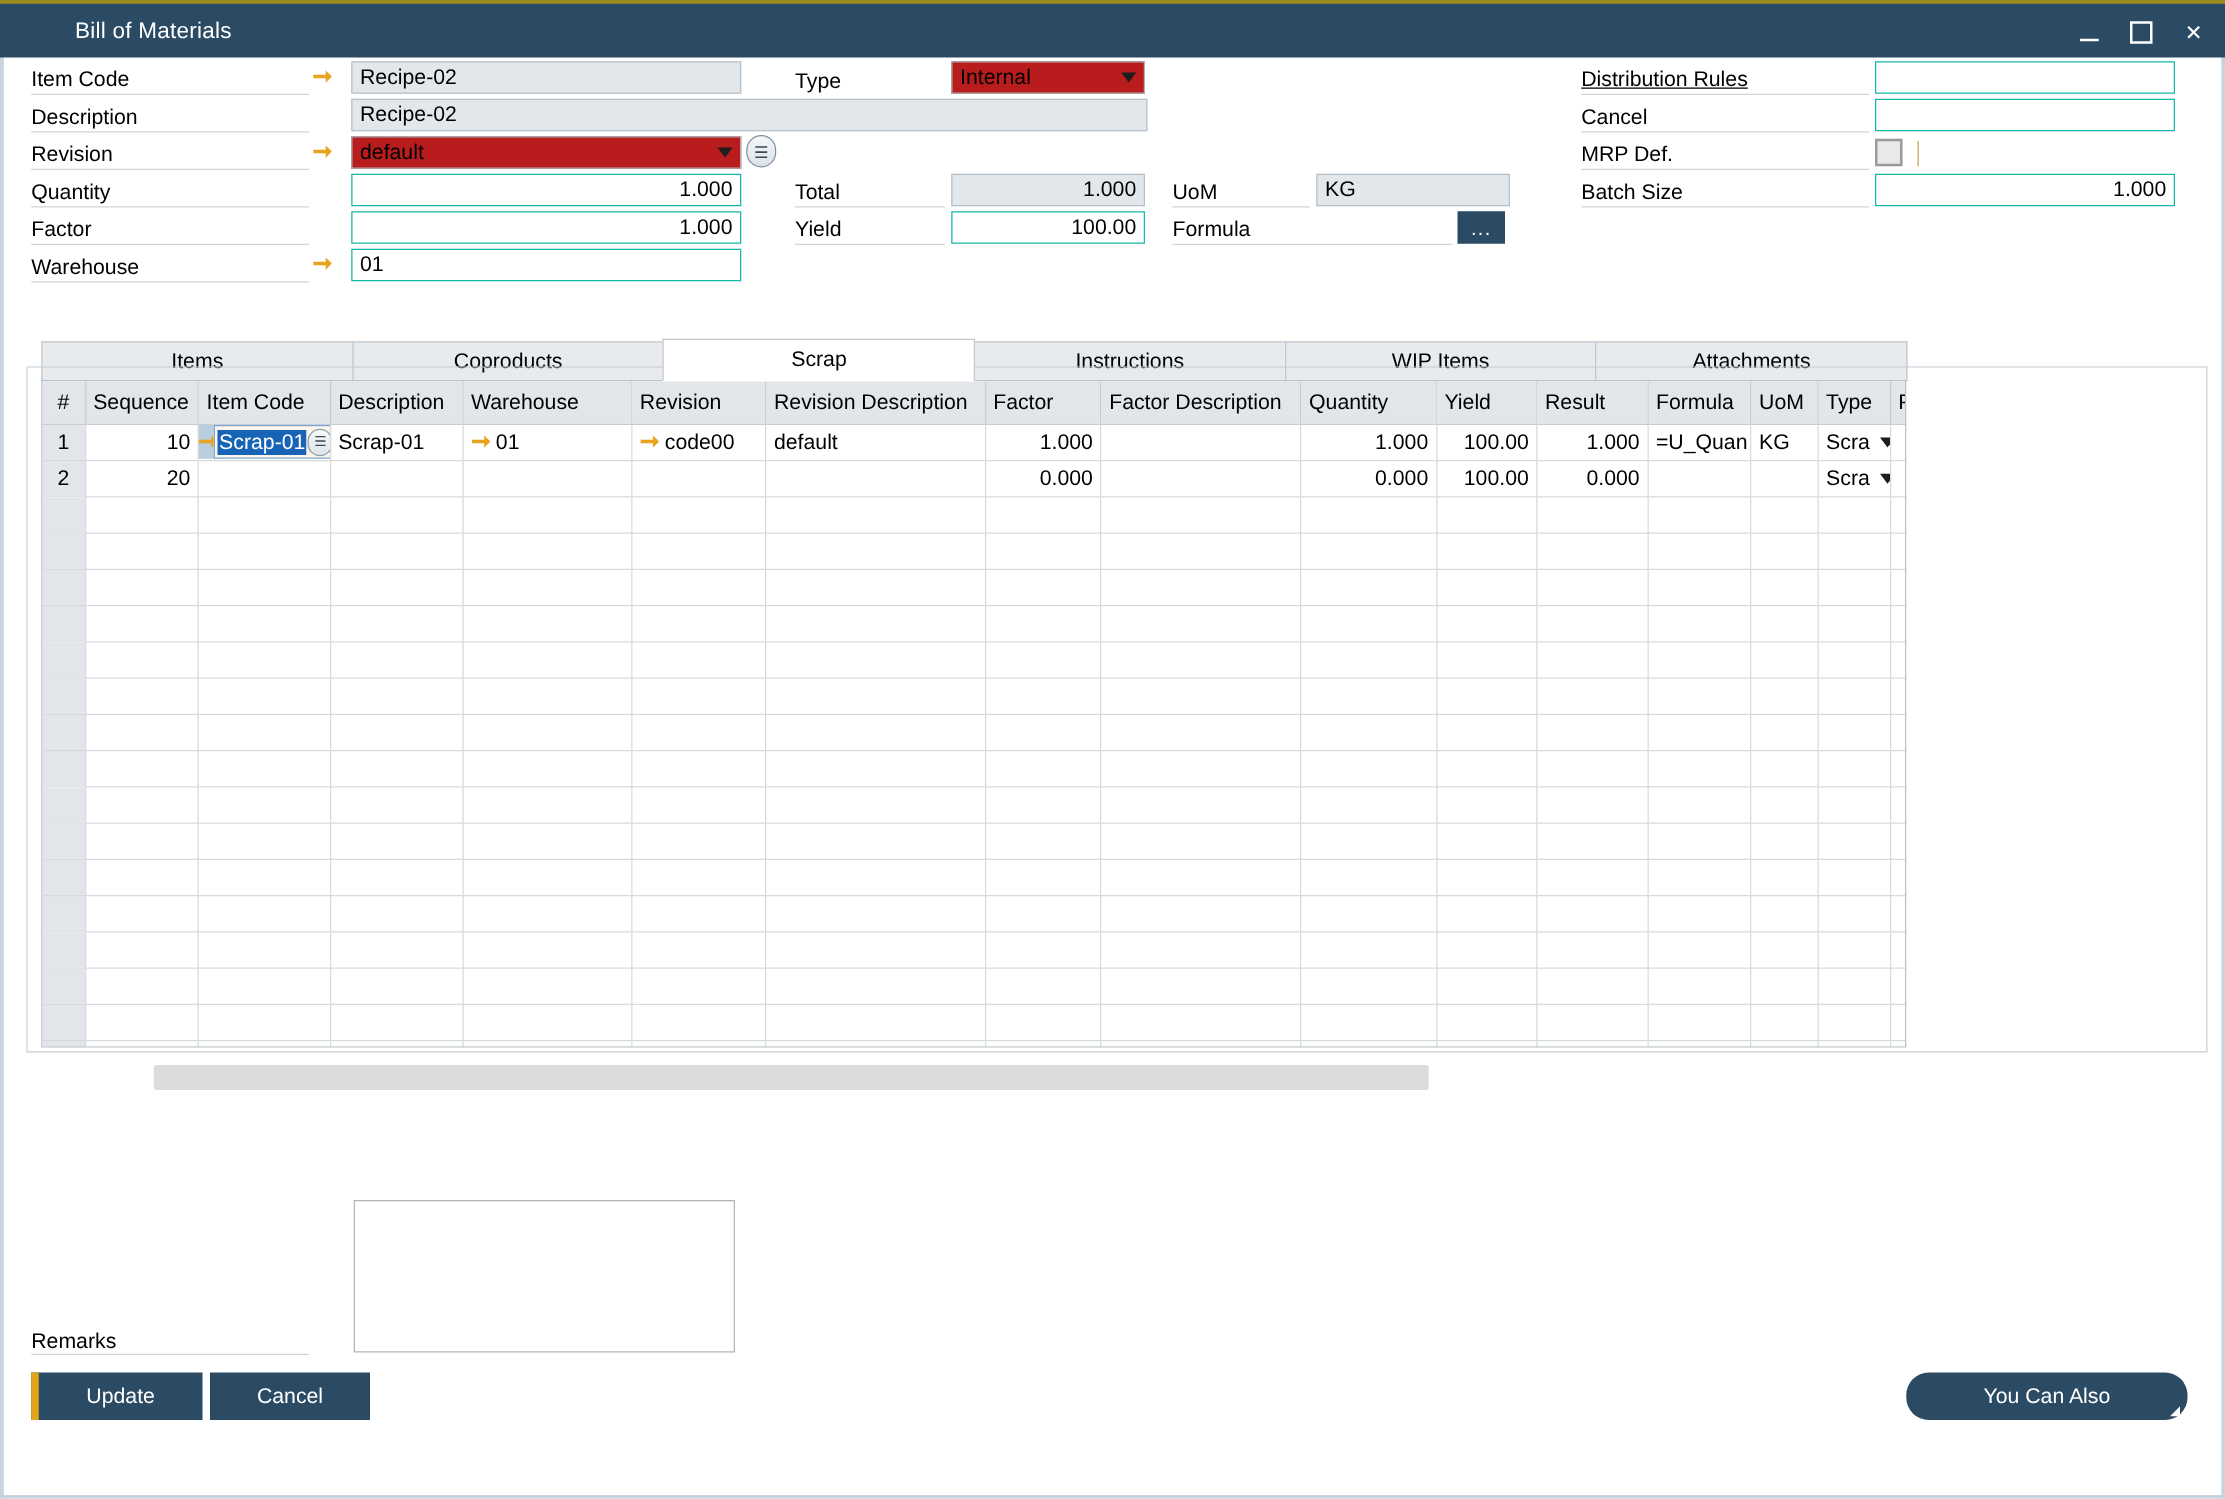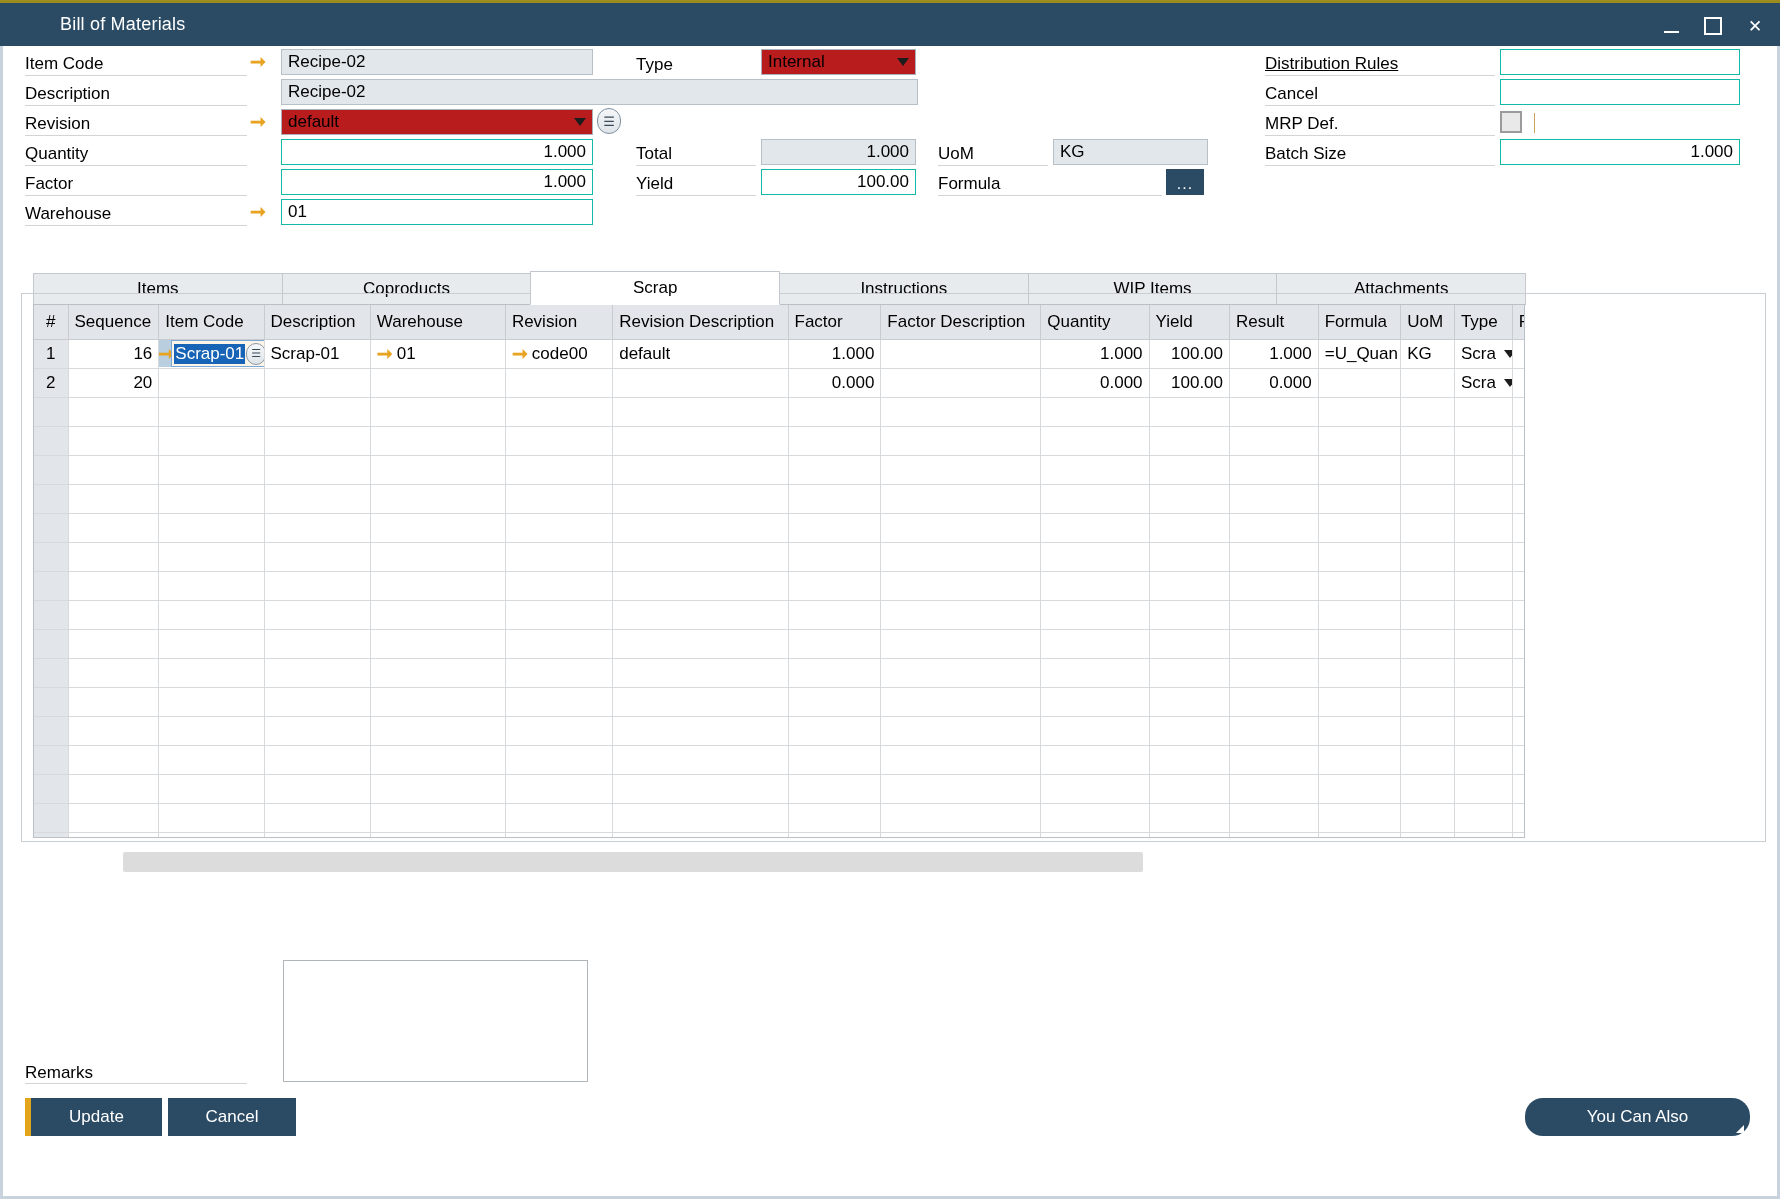--- a/index.html
+++ b/index.html
@@ -333,21 +333,21 @@
             <th>Result</th>
             <th>Formula</th>
             <th>UoM</th>
             <th>Type</th>
             <th>P</th>
           </tr>
         </thead>
         <tbody>
           <tr>
             <td class="idx">1</td>
-            <td class="num">16</td>
+            <td class="num">10</td>
             <td class="" style="padding: 0px;">
               <div class="cell-flex">
                 <span class="cell-arrow">
                   <span class="arrow-ic">➞</span>
                 </span>
                 <div class="editcell" style="flex: 1 1 0%;">
                   <span class="sel-token">Scrap-01</span>
                   <span class="mini-link">☰</span>
                 </div>
               </div>

